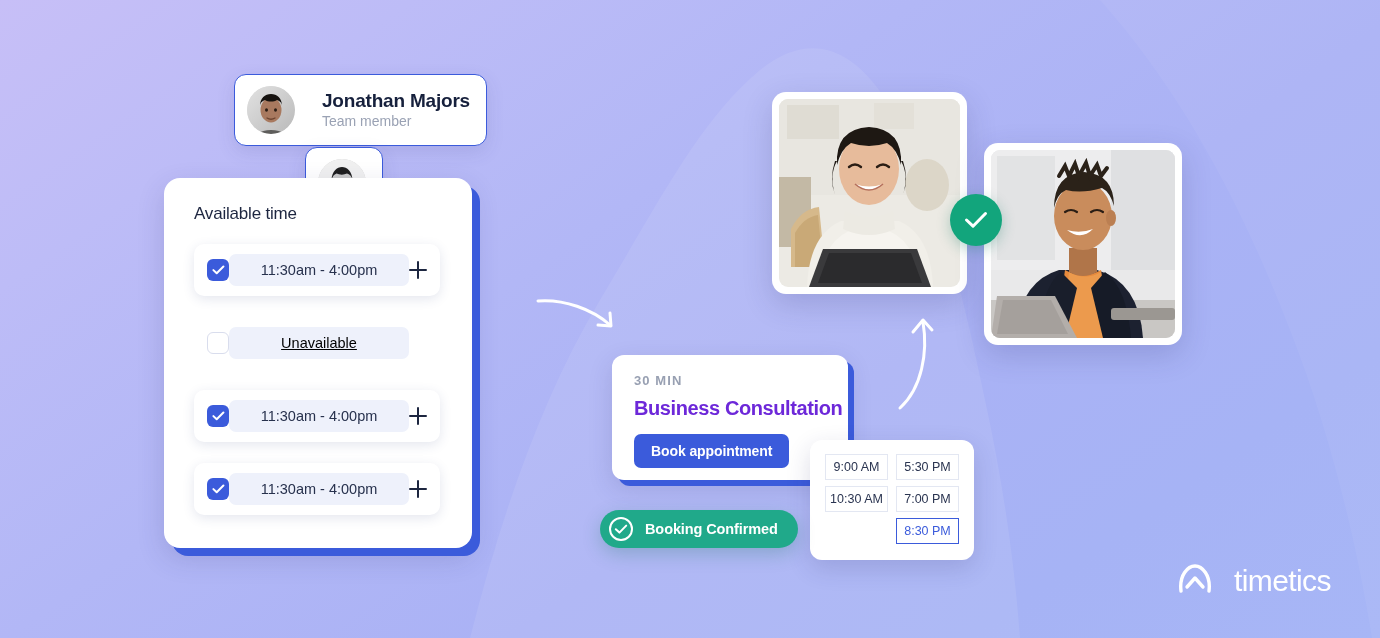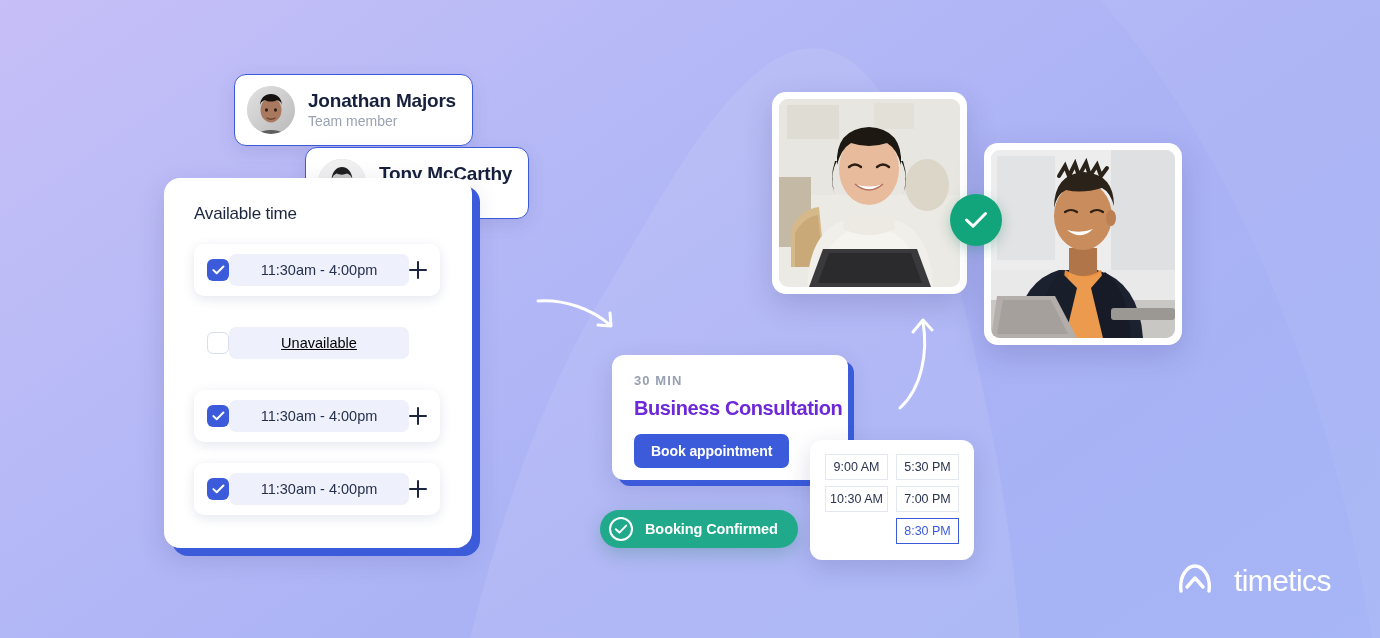--- a/index.html
+++ b/index.html
@@ -38,21 +38,21 @@
   .card {
     position: absolute;
     background: #ffffff;
     border-radius: 12px;
   }
 
   
   .member-chip {
     display: flex;
     align-items: center;
-    gap: 13px;
+    gap: 27px;
     padding: 11px 16px 11px 12px;
     border: 1.5px solid #3b5bdb;
     border-radius: 12px;
     background: #fff;
     box-shadow: 0 6px 18px rgba(60,60,130,.13);
   }
   .member-avatar {
     width: 48px; height: 48px;
     border-radius: 50%;
     overflow: hidden;
@@ -345,24 +345,20 @@
           <path d="M24 43c-10 0-17 4-17 9v2h34v-2c0-5-7-9-17-9z" fill="#2e2e2e"></path>
           <ellipse cx="24" cy="24" rx="10.5" ry="12.5" fill="#c9c9c9"></ellipse>
           <path d="M13.5 21c.5-9 5.5-13 10.5-13s10 4 10.5 13c-1-4-3-6-5.5-6.5-3 1.5-7.5 1.5-10.5 0C16 15.5 14.5 17.5 13.5 21z" fill="#1f1f1f"></path>
           <ellipse cx="19.5" cy="24" rx="1.4" ry="1.6" fill="#2b2b2b"></ellipse>
           <ellipse cx="28.5" cy="24" rx="1.4" ry="1.6" fill="#2b2b2b"></ellipse>
           <path d="M15 29c1.5 7 5 10 9 10s7.5-3 9-10c-1 4-4 5-9 5s-8-1-9-5z" fill="#2a2a2a"></path>
           <path d="M22 27.5h4v2.4h-4z" fill="#333"></path>
         </g>
       </svg>
     </div>
-    <div>
-      <div class="member-name">Tony McCarthy</div>
-      <div class="member-role">Team member</div>
-    </div>
   </div>
 
   <div id="availability-panel">
     <div class="panel-title">Available time</div>
 
     <div class="slot-row has-shadow">
       <div class="cbx on">
         <svg width="13" height="10" viewBox="0 0 13 10">
           <path d="M1.4 5.1 L4.7 8.3 L11.4 1.5" stroke="#fff" stroke-width="2" fill="none" stroke-linecap="round" stroke-linejoin="round"></path>
         </svg>

